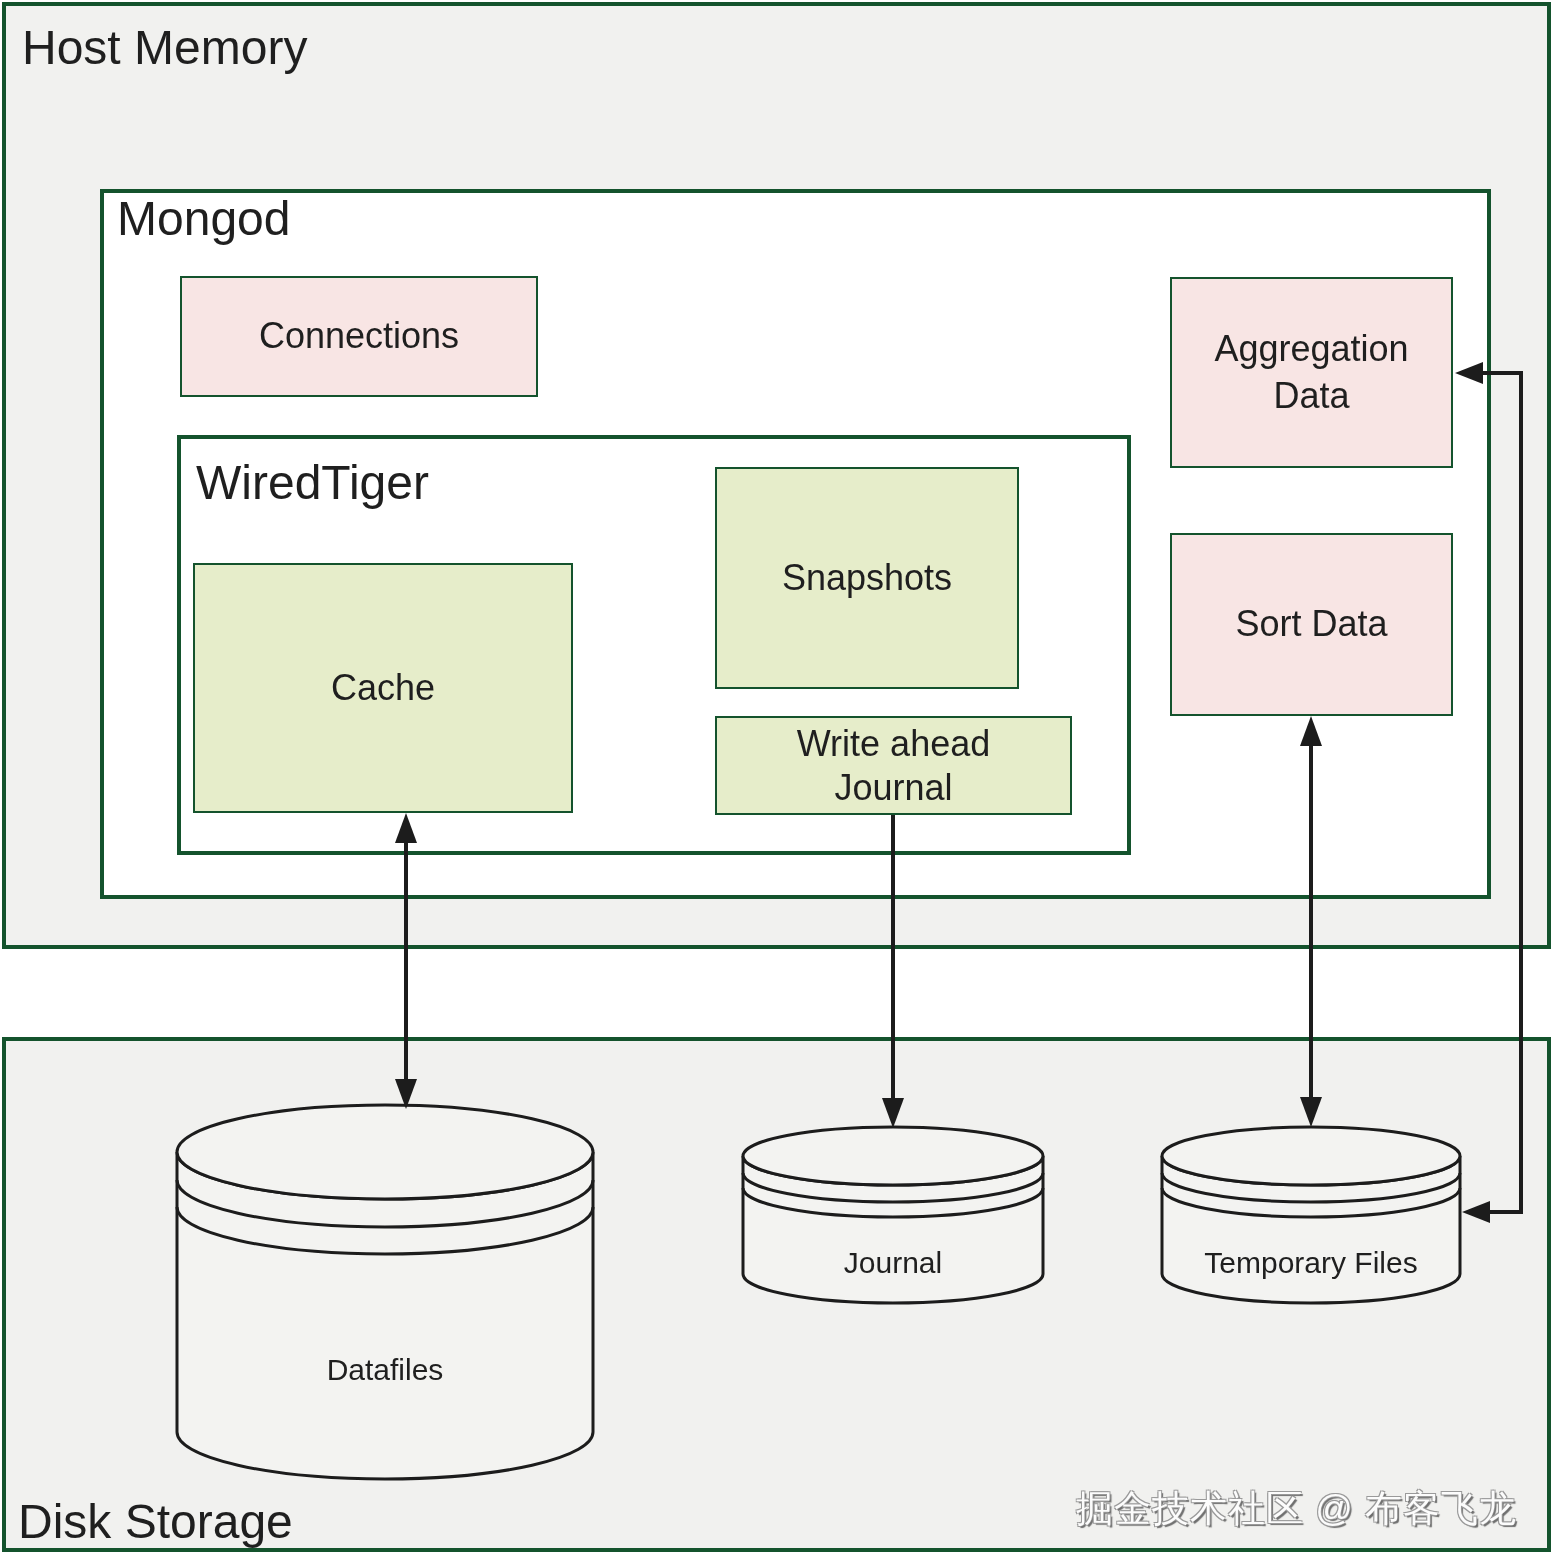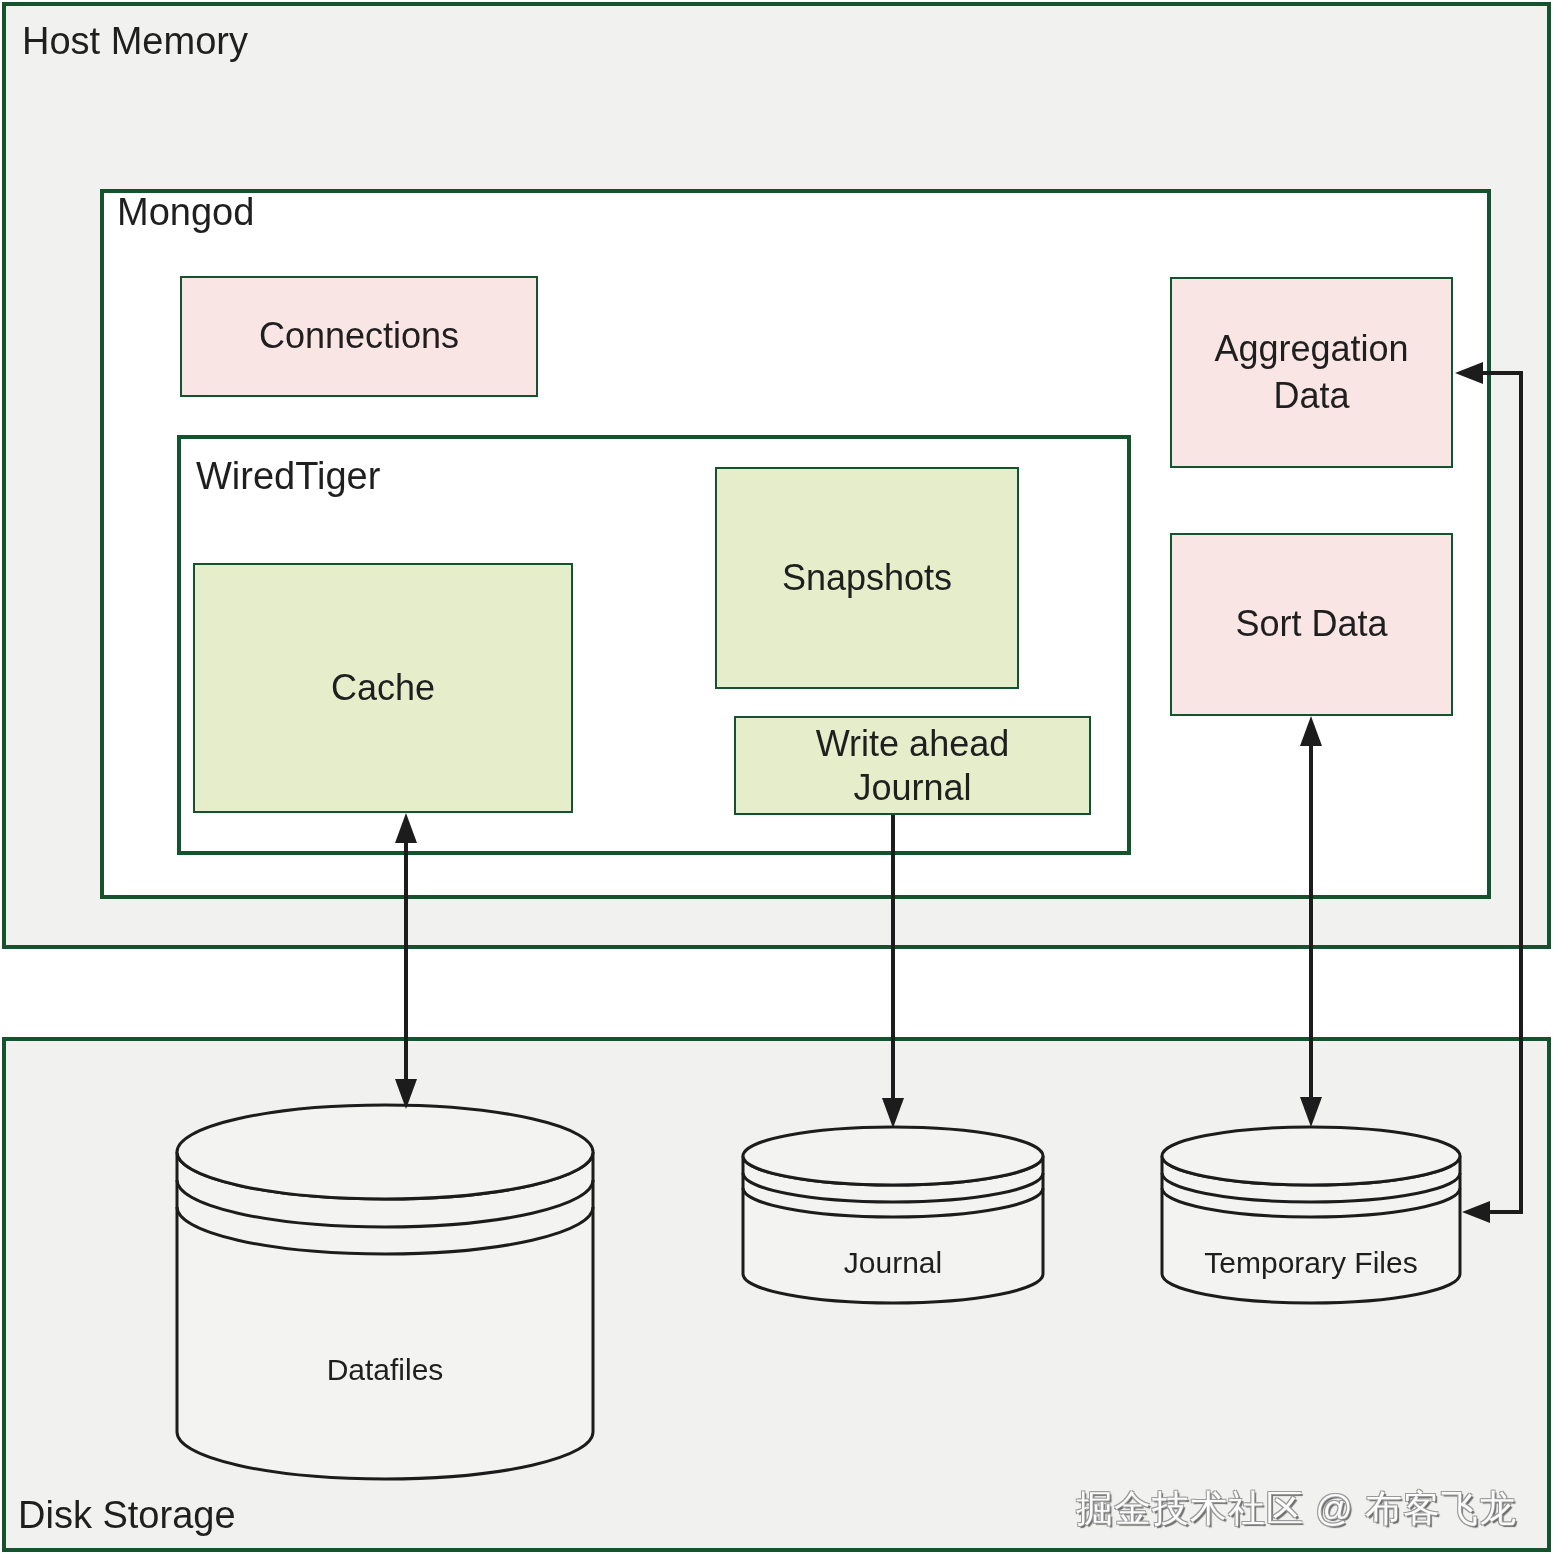--- a/index.html
+++ b/index.html
@@ -34,21 +34,21 @@
     justify-content: center;
     text-align: center;
     font-size: 36px;
     line-height: 1.3;
     white-space: pre-line;
   }
   .block.green { background: #e6edca; }
   .block.pink  { background: #f8e5e4; }
   .title {
     position: absolute;
-    font-size: 38px;
+    font-size: 48px;
     color: #1f1f1f;
     white-space: nowrap;
   }
   #overlay {
     position: absolute;
     left: 0; top: 0;
     width: 1554px;
     height: 1554px;
     pointer-events: none;
   }
@@ -112,21 +112,21 @@
   <div class="title" style="left:196px; top:455px;">WiredTiger</div>
 
   <div class="box block green" style="left:193px; top:563px; width:380px; height:250px;">
     <span>Cache</span>
   </div>
 
   <div class="box block green" style="left:715px; top:467px; width:304px; height:222px;">
     <span>Snapshots</span>
   </div>
 
-  <div class="box block green" style="left:734px; top:716px; width:357px; height:99px; line-height:1.2;">
+  <div class="box block green" style="left:715px; top:716px; width:357px; height:99px; line-height:1.2;">
     <span>Write ahead
 Journal</span>
   </div>
 
   <div class="box block pink" style="left:1170px; top:277px; width:283px; height:191px;">
     <span>Aggregation
 Data</span>
   </div>
 
   <div class="box block pink" style="left:1170px; top:533px; width:283px; height:183px;">

